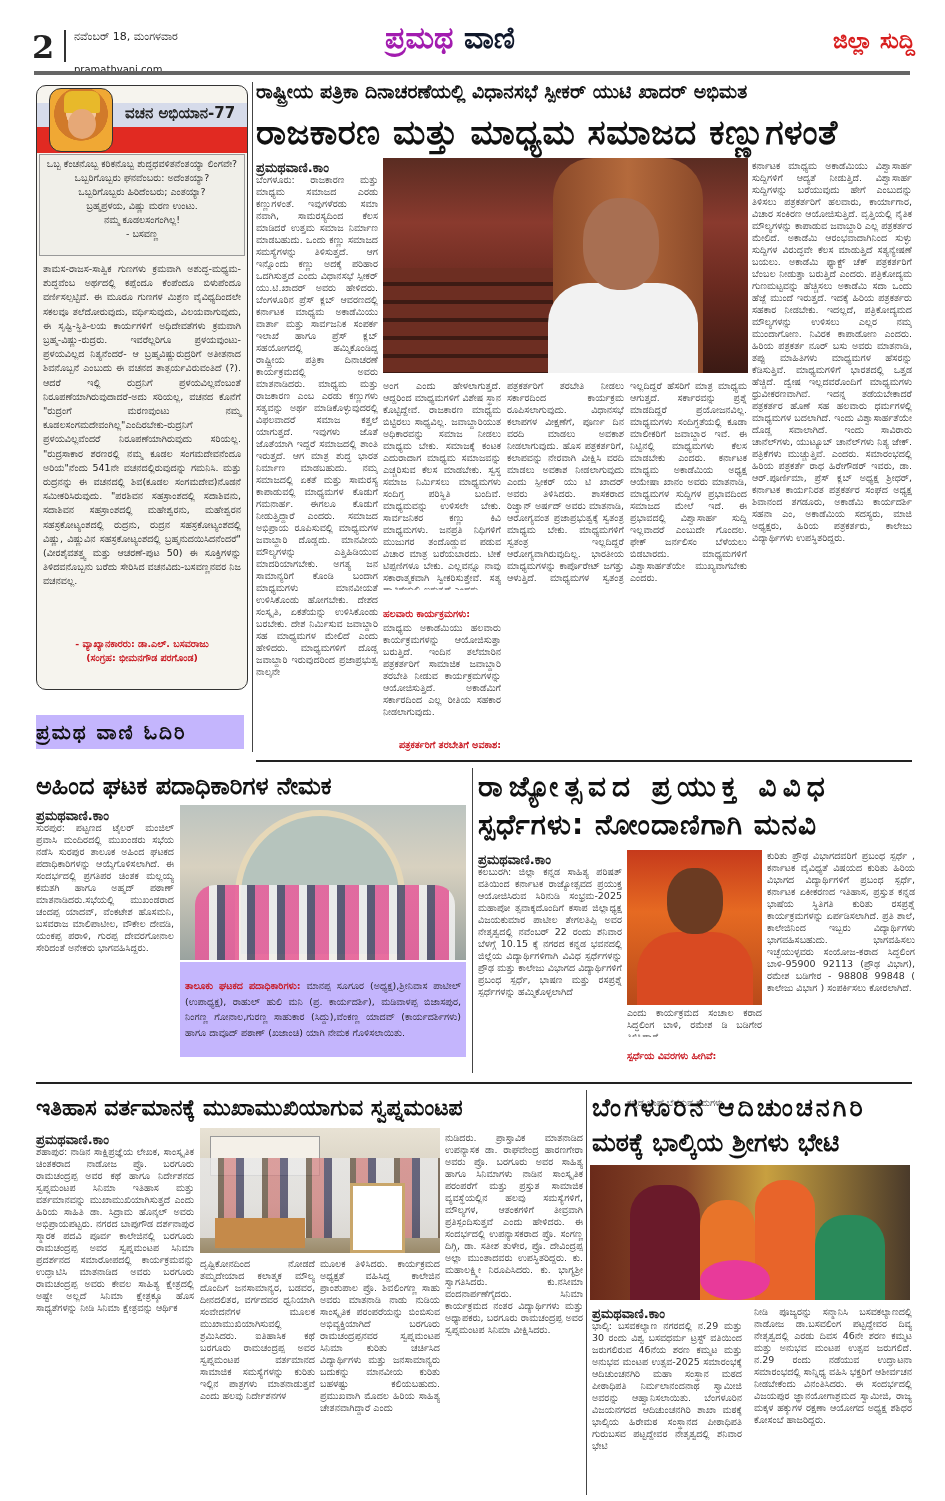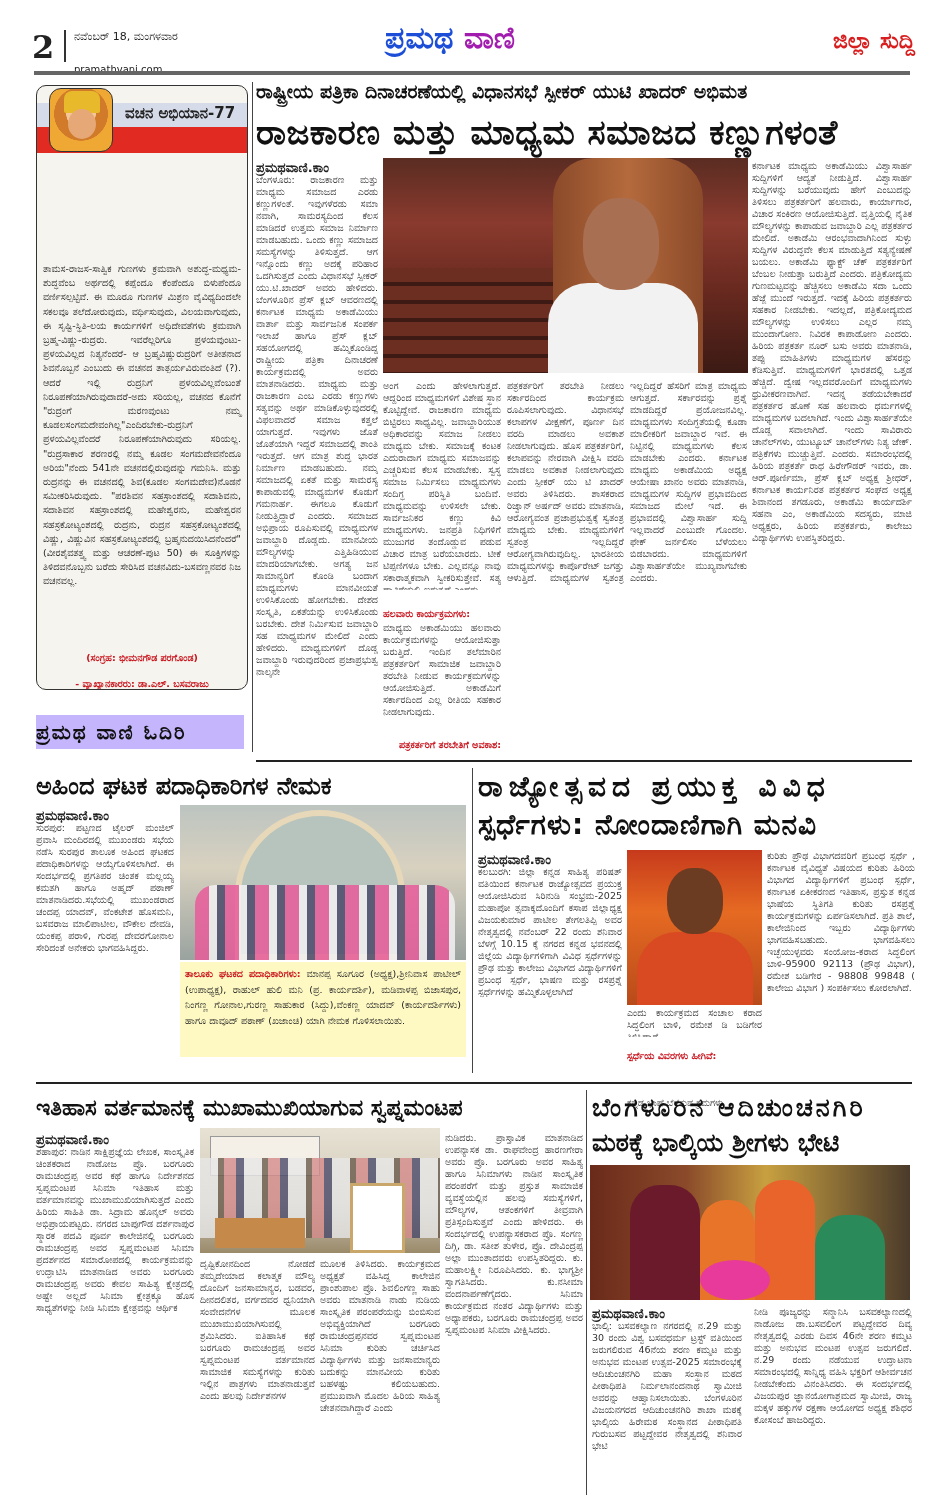--- a/index.html
+++ b/index.html
@@ -4,40 +4,40 @@
 <style>
   * { box-sizing: border-box; margin: 0; padding: 0; }
   body { width: 945px; height: 1501px; background: #ffffff; font-family: "DejaVu Sans", sans-serif; color: #111; position: relative; overflow: hidden; }
   .abs { position: absolute; }
   .masthead { left: 0; top: 0; width: 945px; height: 76px; }
   .page-num { left: 32px; top: 28px; font-family: "DejaVu Serif", serif; font-size: 32px; font-weight: bold; color: #222; }
   .mast-divider { left: 64px; top: 30px; width: 2px; height: 32px; background: #333; }
   .mast-date { left: 74px; top: 30px; font-size: 11px; color: #222; }
   .mast-url { left: 74px; top: 64px; font-size: 10px; color: #222; }
   .logo { left: 385px; top: 20px; font-size: 30px; font-weight: bold; }
-  .logo .l1 { color: #1d4ed8; }
-  .logo .l2 { color: #a21caf; }
+  .logo .l1 { color: #a21caf; }
+  .logo .l2 { color: #0f172a; }
   .section-label { right: 30px; top: 28px; font-size: 22px; font-weight: bold; color: #d81e1e; }
   .rule-top { left: 34px; top: 71px; width: 876px; height: 4px; background: #666; }
 
   .col-text { font-size: 9.5px; line-height: 12px; color: #333; text-align: justify; overflow: hidden; }
   .byline { font-size: 13px; font-weight: bold; color: #222; }
   .subhead-red { color: #c8151e; font-weight: bold; }
 
   
   .vbox { left: 36px; top: 85px; width: 212px; height: 605px; border: 1.5px solid #333; border-radius: 10px; background: #f6f4ee; overflow: hidden; }
   .vbox-band-blue { left: 0; top: 17px; width: 100%; height: 24px; background: #d6dbea; }
   .vbox-band-red { left: 0; top: 41px; width: 100%; height: 26px; background: #e12a22; }
   .vbox-portrait { left: 12px; top: 2px; width: 64px; height: 64px; border-radius: 12px; border: 1.5px solid #333; background: radial-gradient(circle at 50% 40%, #f4c79a 0 30%, #d17a2a 31% 55%, #f0a834 56%); overflow: hidden; }
   .vbox-portrait .crown { position: absolute; left: 14px; top: 2px; width: 36px; height: 22px; background: #e8b92a; border-radius: 8px 8px 2px 2px; }
   .vbox-portrait .face { position: absolute; left: 18px; top: 20px; width: 28px; height: 30px; background: #e6a877; border-radius: 50%; }
   .vbox-title { left: 88px; top: 18px; font-size: 15px; font-weight: bold; color: #222; }
   .vbox-poem { left: 2px; top: 68px; width: 206px; height: 102px; border: 1px solid #999; background: #f0efe9; padding: 2px 4px; font-size: 9.5px; line-height: 14px; text-align: center; color: #222; }
   .vbox-body { left: 6px; top: 176px; width: 198px; height: 380px; font-size: 9.5px; line-height: 14.2px; color: #222; text-align: justify; }
-  .vbox-credit1 { left: 0; top: 552px; width: 100%; text-align: center; font-size: 9.5px; color: #c8151e; font-weight: bold; margin-top: 40px; }
+  .vbox-credit1 { left: 0; top: 552px; width: 100%; text-align: center; font-size: 9.5px; color: #c8151e; font-weight: bold; }
   .vbox-credit2 { left: 0; top: 566px; width: 100%; text-align: center; font-size: 9.5px; color: #c8151e; font-weight: bold; }
 
   .read-banner { left: 36px; top: 715px; width: 208px; height: 34px; background: #c4b5fd; font-size: 20px; font-weight: bold; color: #111; text-align: left; line-height: 34px; letter-spacing: 2px; }
 
   .vline { background: #444; width: 1px; }
   .hline { background: #222; height: 1.5px; }
 
   
   .kicker { left: 256px; top: 80px; width: 660px; font-size: 19px; font-weight: bold; color: #111; white-space: nowrap; }
   .headline1 { left: 256px; top: 112px; width: 660px; font-size: 34px; font-weight: 900; color: #111; white-space: nowrap; letter-spacing: 0.5px; }
@@ -47,21 +47,21 @@
   .main-photo .person-body { position: absolute; left: 165px; top: 125px; width: 150px; height: 100px; background: #f2f2f2; border-radius: 40px 40px 0 0; }
   .main-photo .desks { position: absolute; left: 0; top: 110px; width: 170px; height: 105px; background: repeating-linear-gradient(180deg, #6d2e22 0 14px, #3d1b14 14px 18px); }
 
   
   .h-ahinda { left: 36px; top: 772px; width: 430px; font-size: 24px; font-weight: 900; white-space: nowrap; }
   .h-rajyot1 { left: 478px; top: 770px; width: 440px; font-size: 28px; font-weight: 900; white-space: nowrap; letter-spacing: 6px; }
   .h-rajyot2 { left: 478px; top: 808px; width: 440px; font-size: 28px; font-weight: 900; white-space: nowrap; letter-spacing: 1px; }
   .ahinda-photo { left: 180px; top: 805px; width: 286px; height: 155px; background: linear-gradient(180deg, #bcc4c0 0%, #d8d1c0 40%, #9aa39f 100%); overflow: hidden; }
   .ahinda-photo .arch { position: absolute; left: 55px; top: 5px; width: 170px; height: 150px; border: 6px solid #e6d8b8; border-radius: 85px 85px 0 0; background: #b6c4bd; }
   .ahinda-photo .people { position: absolute; left: 15px; top: 80px; width: 260px; height: 75px; background: repeating-linear-gradient(90deg, #e85b9a 0 14px, #f2f2f2 14px 22px, #4a4a6a 22px 30px); border-radius: 20px 20px 0 0; opacity: 0.85; }
-  .caption-box { left: 180px; top: 962px; width: 286px; height: 95px; background: #fef9c3; padding: 4px 5px; font-size: 9.5px; line-height: 15.5px; color: #222; text-align: justify; }
+  .caption-box { left: 180px; top: 962px; width: 286px; height: 95px; background: #c4b5fd; padding: 16px 5px; font-size: 9.5px; line-height: 15.5px; color: #222; text-align: justify; }
 
   .rajyot-photo { left: 627px; top: 850px; width: 135px; height: 155px; background: linear-gradient(180deg, #c63a1c 0%, #e66a22 40%, #b84a1a 100%); overflow: hidden; }
   .rajyot-photo .head { position: absolute; left: 40px; top: 18px; width: 56px; height: 66px; background: #6b3b22; border-radius: 45%; }
   .rajyot-photo .shirt { position: absolute; left: 10px; top: 82px; width: 116px; height: 80px; background: #d94a22; border-radius: 40px 40px 0 0; }
 
   
   .h-itihasa { left: 36px; top: 1095px; width: 550px; font-size: 22px; font-weight: 900; white-space: nowrap; }
   .h-beng1 { left: 592px; top: 1093px; width: 340px; font-size: 25px; font-weight: 900; white-space: nowrap; letter-spacing: 3px; }
   .h-beng2 { left: 592px; top: 1128px; width: 340px; font-size: 25px; font-weight: 900; white-space: nowrap; }
   .itihasa-photo { left: 200px; top: 1128px; width: 240px; height: 125px; background: linear-gradient(180deg, #e8e2d4 0%, #cfc8b8 60%, #9a8a6a 100%); overflow: hidden; }
@@ -94,20 +94,28 @@
 </div>
 
 <div class="abs vbox">
   <div class="abs vbox-band-blue"></div>
   <div class="abs vbox-band-red"></div>
   <div class="abs vbox-portrait">
     <div class="crown"></div>
     <div class="face"></div>
   </div>
   <div class="abs vbox-title">ವಚನ ಅಭಿಯಾನ-77</div>
+  <div class="abs vbox-poem">
+    <div>ಒಬ್ಬ ಕೆಂಚನೊಬ್ಬ ಕರಿಕನೊಬ್ಬ ಶುದ್ಧಧವಳಿತನೆಂತಯ್ಯಾ ಲಿಂಗವೇ?</div>
+    <div>ಒಬ್ಬರಿಗೊಬ್ಬರು ಘನವೆಂಬರು: ಅದೆಂತಯ್ಯಾ?</div>
+    <div>ಒಬ್ಬರಿಗೊಬ್ಬರು ಹಿರಿದೆಂಬರು; ಎಂತಯ್ಯಾ?</div>
+    <div>ಬ್ರಹ್ಮಪ್ರಳಯ, ವಿಷ್ಣು ಮರಣ ಉಂಟು.</div>
+    <div>ನಮ್ಮ ಕೂಡಲಸಂಗಂಗಿಲ್ಲ!</div>
+    <div>- ಬಸವಣ್ಣ</div>
+  </div>
   <div class="abs vbox-body">ತಾಮಸ-ರಾಜಸ-ಸಾತ್ವಿಕ ಗುಣಗಳು ಕ್ರಮವಾಗಿ ಅಶುದ್ಧ-ಮಧ್ಯಮ- ಶುದ್ಧವೆಂಬ ಅರ್ಥದಲ್ಲಿ ಕಪ್ಪೆಂದೂ ಕೆಂಪೆಂದೂ ಬಿಳುಪೆಂದೂ ವರ್ಣಿಸಲ್ಪಟ್ಟಿವೆ. ಈ ಮೂರೂ ಗುಣಗಳ ಮಿಶ್ರಣ ವೈವಿಧ್ಯದಿಂದಲೇ ಸಕಲವೂ ತಲೆದೋರುವುದು, ವರ್ಧಿಸುವುದು, ವಿಲಯವಾಗುವುದು, ಈ ಸೃಷ್ಟಿ-ಸ್ಥಿತಿ-ಲಯ ಕಾರ್ಯಗಳಿಗೆ ಅಧಿದೇವತೆಗಳು ಕ್ರಮವಾಗಿ ಬ್ರಹ್ಮ-ವಿಷ್ಣು-ರುದ್ರರು. ಇವರೆಲ್ಲರಿಗೂ ಪ್ರಳಯವುಂಟು-ಪ್ರಳಯವಿಲ್ಲದ ನಿತ್ಯನೆಂದರೆ- ಆ ಬ್ರಹ್ಮವಿಷ್ಣುರುದ್ರರಿಗೆ ಅತೀತನಾದ ಶಿವನೊಬ್ಬನೆ ಎಂಬುದು ಈ ವಚನದ ತಾತ್ಪರ್ಯವಿರುವಂತಿದೆ (?). ಆದರೆ ಇಲ್ಲಿ ರುದ್ರನಿಗೆ ಪ್ರಳಯವಿಲ್ಲವೆಂಬಂತೆ ನಿರೂಪಣೆಯಾಗಿರುವುದಾದರೆ-ಅದು ಸರಿಯಲ್ಲ, ವಚನದ ಕೊನೆಗೆ "ರುದ್ರಂಗೆ ಮರಣವುಂಟು ನಮ್ಮ ಕೂಡಲಸಂಗಮದೇವಂಗಿಲ್ಲ"ಎಂದಿರಬೇಕು-ರುದ್ರನಿಗೆ ಪ್ರಳಯವಿಲ್ಲವೆಂದರೆ ನಿರೂಪಣೆಯಾಗಿರುವುದು ಸರಿಯಲ್ಲ. "ರುದ್ರಸಾಕಾರ ಶರಣರಲ್ಲಿ ನಮ್ಮ ಕೂಡಲ ಸಂಗಮದೇವನೆಂದೂ ಅರಿಯ"ನೆಂದು 541ನೇ ವಚನದಲ್ಲಿರುವುದನ್ನು ಗಮನಿಸಿ. ಮತ್ತು ರುದ್ರನನ್ನು ಈ ವಚನದಲ್ಲಿ ಶಿವ(ಕೂಡಲ ಸಂಗಮದೇವ)ನೊಡನೆ ಸಮೀಕರಿಸಿರುವುದು. "ಪರಶಿವನ ಸಹಸ್ರಾಂಶದಲ್ಲಿ ಸದಾಶಿವನು, ಸದಾಶಿವನ ಸಹಸ್ರಾಂಶದಲ್ಲಿ ಮಹೇಶ್ವರನು, ಮಹೇಶ್ವರನ ಸಹಸ್ರಕೋಟ್ಯಂಶದಲ್ಲಿ ರುದ್ರನು, ರುದ್ರನ ಸಹಸ್ರಕೋಟ್ಯಂಶದಲ್ಲಿ ವಿಷ್ಣು, ವಿಷ್ಣುವಿನ ಸಹಸ್ರಕೋಟ್ಯಂಶದಲ್ಲಿ ಬ್ರಹ್ಮನುದಯಿಸಿದನೆಂದರೆ" (ವೀರಶೈವತತ್ತ್ವ ಮತ್ತು ಆಚರಣೆ-ಪುಟ 50) ಈ ಸೂಕ್ತಿಗಳನ್ನು ತಿಳಿದವನೊಬ್ಬನು ಬರೆದು ಸೇರಿಸಿದ ವಚನವಿದು-ಬಸವಣ್ಣನವರ ನಿಜ ವಚನವಲ್ಲ.</div>
   <div class="abs vbox-credit1">- ವ್ಯಾಖ್ಯಾನಕಾರರು: ಡಾ.ಎಲ್. ಬಸವರಾಜು</div>
   <div class="abs vbox-credit2">(ಸಂಗ್ರಹ: ಭೀಮನಗೌಡ ಪರಗೊಂಡ)</div>
 </div>
 
 <div class="abs read-banner">ಪ್ರಮಥ ವಾಣಿ ಓದಿರಿ</div>
 
 <div class="abs vline" style="left:252px; top:82px; height:670px;"></div>
 
 <div class="abs kicker">ರಾಷ್ಟ್ರೀಯ ಪತ್ರಿಕಾ ದಿನಾಚರಣೆಯಲ್ಲಿ ವಿಧಾನಸಭೆ ಸ್ಪೀಕರ್ ಯುಟಿ ಖಾದರ್ ಅಭಿಮತ</div>

